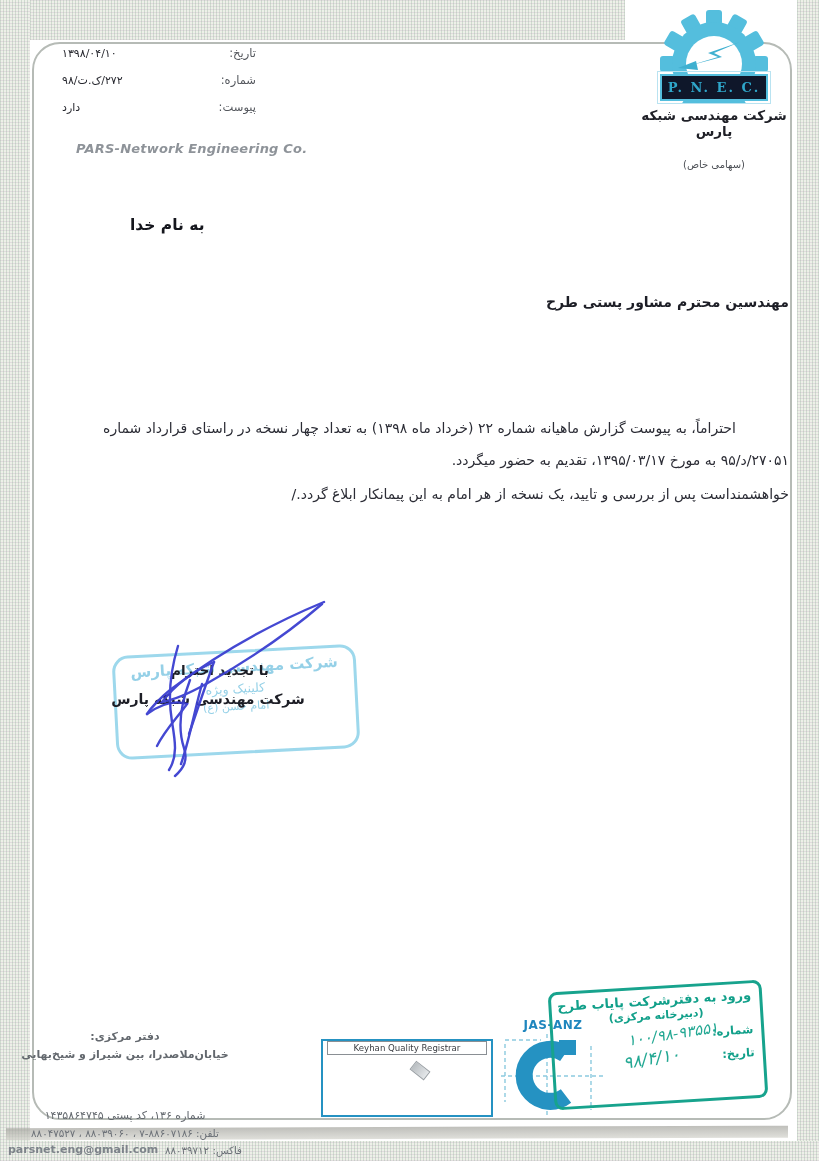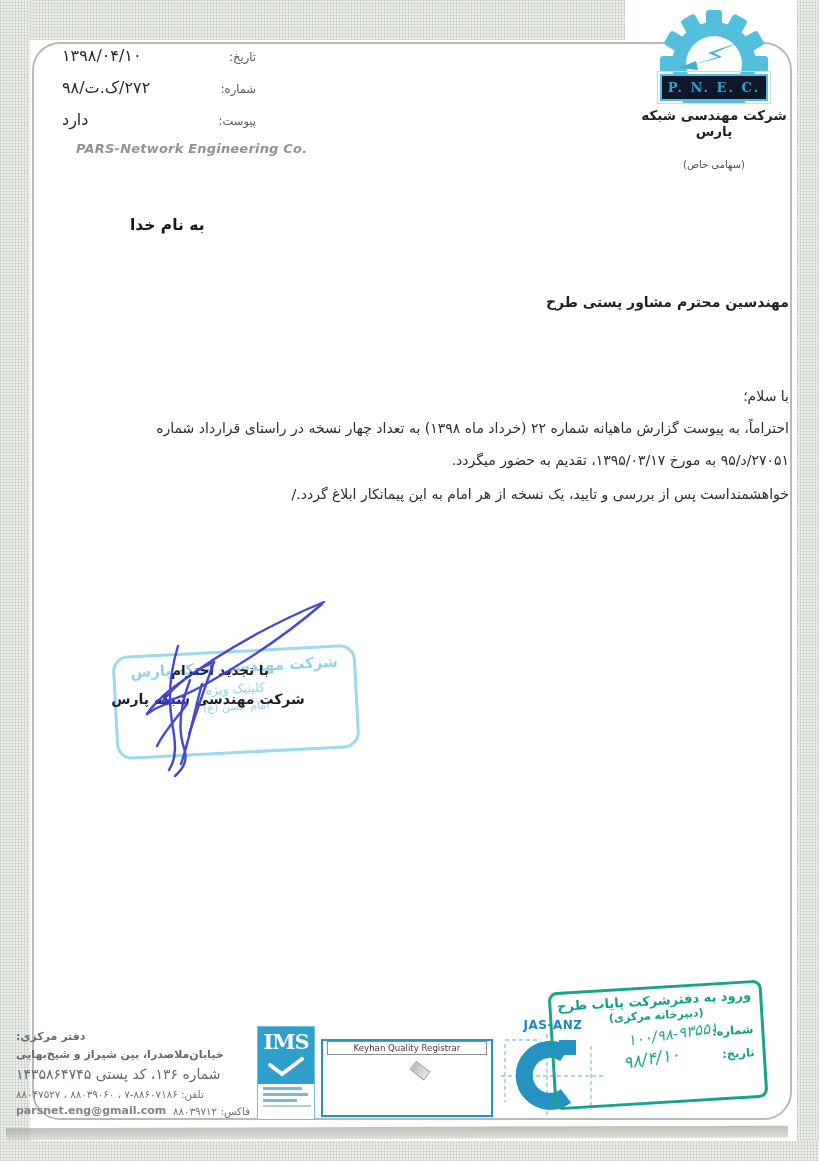--- a/index.html
+++ b/index.html
@@ -20,39 +20,39 @@
   .frame{position:absolute;left:32px;top:42px;width:756px;height:1074px;
     border:2px solid #b6bbb6;border-radius:28px;z-index:2;}
 
   .shadow-band{position:absolute;left:6px;top:1127px;width:782px;height:12px;z-index:3;
     background:linear-gradient(180deg,#a3a39d,#d2d2cb);opacity:.7;transform:rotate(-.2deg);}
 
   
   .hfields{position:absolute;left:62px;top:46px;width:194px;z-index:4;direction:rtl;}
   .hrow{display:flex;justify-content:space-between;align-items:baseline;margin-bottom:13px;}
   .hlabel{font-size:11.5px;color:#55585e;}
-  .hvalue{font-size:16px;color:#26272e;}
+  .hvalue{font-size:11px;color:#26272e;}
   .pars-en{position:absolute;left:76px;top:141px;z-index:4;font-size:13px;font-weight:bold;
     color:#8e9399;letter-spacing:.2px;font-style:italic;}
 
   
   .logo-wrap{position:absolute;left:630px;top:8px;width:168px;z-index:4;text-align:center;}
   .pnec-box{position:relative;z-index:2;margin:-34px auto 0;width:104px;height:23px;line-height:23px;
     background:#0f172a;border:2px solid #54bedd;outline:1px solid #b9e3f1;outline-offset:2px;
     font-family:"DejaVu Serif",serif;font-weight:bold;font-size:13px;color:#2fa6ca;letter-spacing:2px;}
   .logo-fa{margin-top:6px;font-size:13.5px;font-weight:bold;color:#1f2027;}
   .logo-type{margin-top:20px;font-size:10px;color:#4d5056;}
 
   
   .fa-line{position:absolute;left:50px;right:30px;z-index:4;direction:rtl;text-align:right;
     white-space:nowrap;color:#2b2c35;font-size:14px;}
   .bold{font-weight:bold;color:#1d1e26;}
   .besmellah{position:absolute;left:130px;right:10px;top:216px;z-index:4;
     font-size:15.5px;font-weight:bold;color:#15161d;}
-  .indent{}
+  .indent{text-align:center;}
 
   
   .sig-closing{position:absolute;left:150px;top:662px;width:140px;z-index:6;text-align:center;
     font-size:13.5px;font-weight:bold;color:#1d1e26;direction:rtl;}
   .sig-company{position:absolute;left:103px;top:691px;width:210px;z-index:6;text-align:center;
     font-size:14px;font-weight:bold;color:#1d1e26;direction:rtl;}
   .clinic-stamp{position:absolute;left:114px;top:650px;width:238px;height:98px;z-index:5;
     border:3px solid #93d4ea;border-radius:16px;transform:rotate(-3deg);color:#8accе5;
     color:#8acce5;text-align:center;direction:rtl;opacity:.9;}
   .clinic-l1{margin-top:5px;font-size:15px;font-weight:bold;letter-spacing:1px;}
@@ -66,24 +66,24 @@
     color:#12a08a;padding:4px 8px;box-sizing:border-box;}
   .rc-title{font-size:13px;font-weight:bold;text-align:center;white-space:nowrap;}
   .rc-sub{font-size:11px;font-weight:bold;text-align:center;margin-top:1px;}
   .rc-row{display:flex;justify-content:flex-start;gap:8px;align-items:center;margin-top:4px;}
   .rc-label{font-size:11.5px;font-weight:bold;}
   .rc-hand{direction:ltr;font-style:italic;color:#23a893;letter-spacing:1.5px;}
   .rc-num{font-size:15px;transform:rotate(-5deg);margin-right:-14px;}
   .rc-date{font-size:17px;letter-spacing:4px;transform:rotate(-6deg);margin-right:34px;}
 
   
-  .contact{position:absolute;left:16px;top:1028px;width:234px;z-index:5;direction:rtl;
-    text-align:left;color:#63686e;line-height:1.6;}
+  .contact{position:absolute;left:8px;top:1028px;width:234px;z-index:5;direction:rtl;
+    text-align:center;color:#63686e;line-height:1.6;}
   .c-b{font-size:11px;font-weight:bold;white-space:nowrap;}
-  .c-r{font-size:14px;white-space:nowrap;}
+  .c-r{font-size:11px;white-space:nowrap;margin-top:44px;}
   .c-s{font-size:10.3px;white-space:nowrap;color:#6b7077;}
   .c-last{display:flex;justify-content:space-between;align-items:center;}
   .c-email{direction:ltr;font-size:11px;font-weight:bold;color:#7d838a;}
 
   
   .ims{position:absolute;left:257px;top:1026px;width:58px;height:94px;z-index:5;
     border:1px solid #79bcd8;background:#fff;box-sizing:border-box;}
   .ims-top{height:57px;background:#2f9fcc;text-align:center;}
   .ims-word{font-family:"DejaVu Serif",serif;font-weight:bold;font-size:21px;color:#fff;
     letter-spacing:-1px;line-height:30px;}
@@ -152,21 +152,20 @@
         <polygon points="40,53 22,60 42,62" fill="#3fb0d0"></polygon>
       </g>
     </svg>
     <div class="pnec-box">P. N. E. C.</div>
     <div class="logo-fa">شرکت مهندسی شبکه پارس</div>
     <div class="logo-type">(سهامی خاص)</div>
   </div>
 
   <div class="besmellah">به نام خدا</div>
   <div class="fa-line bold" style="top:294px;">مهندسین محترم مشاور پستی طرح</div>
-  <div class="fa-line" style="top:388px;">با سلام؛</div>
   <div class="fa-line indent" style="top:420px;">احتراماً، به پیوست گزارش ماهیانه شماره ۲۲ (خرداد ماه ۱۳۹۸) به تعداد چهار نسخه در راستای قرارداد شماره</div>
   <div class="fa-line" style="top:452px;">۲۷۰۵۱/د/۹۵ به مورخ ۱۳۹۵/۰۳/۱۷، تقدیم به حضور میگردد.</div>
   <div class="fa-line" style="top:486px;">خواهشمنداست پس از بررسی و تایید، یک نسخه از هر امام به این پیمانکار ابلاغ گردد./</div>
 
   <div class="clinic-stamp">
     <div class="clinic-l1">شرکت مهندسی شبکه پارس</div>
     <div class="clinic-l2">کلینیک ویژه</div>
     <div class="clinic-l3">امام حسن (ع)</div>
   </div>
   <div class="sig-closing">با تجدید احترام</div>
@@ -200,32 +199,20 @@
     <div class="c-b">دفتر مرکزی:</div>
     <div class="c-b">خیابان‌ملاصدرا، بین شیراز و شیخ‌بهایی</div>
     <div class="c-r">شماره ۱۳۶، کد پستی ۱۴۳۵۸۶۴۷۴۵</div>
     <div class="c-s">تلفن: ۸۸۶۰۷۱۸۶-۷ ، ۸۸۰۳۹۰۶۰ ، ۸۸۰۴۷۵۲۷</div>
     <div class="c-last">
       <span class="c-s">فاکس: ۸۸۰۳۹۷۱۲</span>
       <span class="c-email">parsnet.eng@gmail.com</span>
     </div>
   </div>
 
-  <div class="ims">
-    <div class="ims-top">
-      <div class="ims-word">IMS</div>
-      <svg width="40" height="20" viewBox="0 0 40 20">
-        <polyline points="4,8 16,17 36,2" fill="none" stroke="#ffffff" stroke-width="4" stroke-linecap="round"></polyline>
-      </svg>
-    </div>
-    <div class="ims-stripe s1"></div>
-    <div class="ims-stripe s2"></div>
-    <div class="ims-stripe s3"></div>
-    <div class="ims-stripe s4"></div>
-  </div>
 
   <div class="kqr">
     <div class="pencil"></div>
     <div class="kqr-sub">Keyhan Quality Registrar</div>
   </div>
 
   <div class="jasanz">
     <div class="jas-title">JAS-ANZ</div>
     <svg width="104" height="86" viewBox="0 0 104 86">
       <g stroke="#8ccadf" stroke-width="1.4" stroke-dasharray="4 3">

